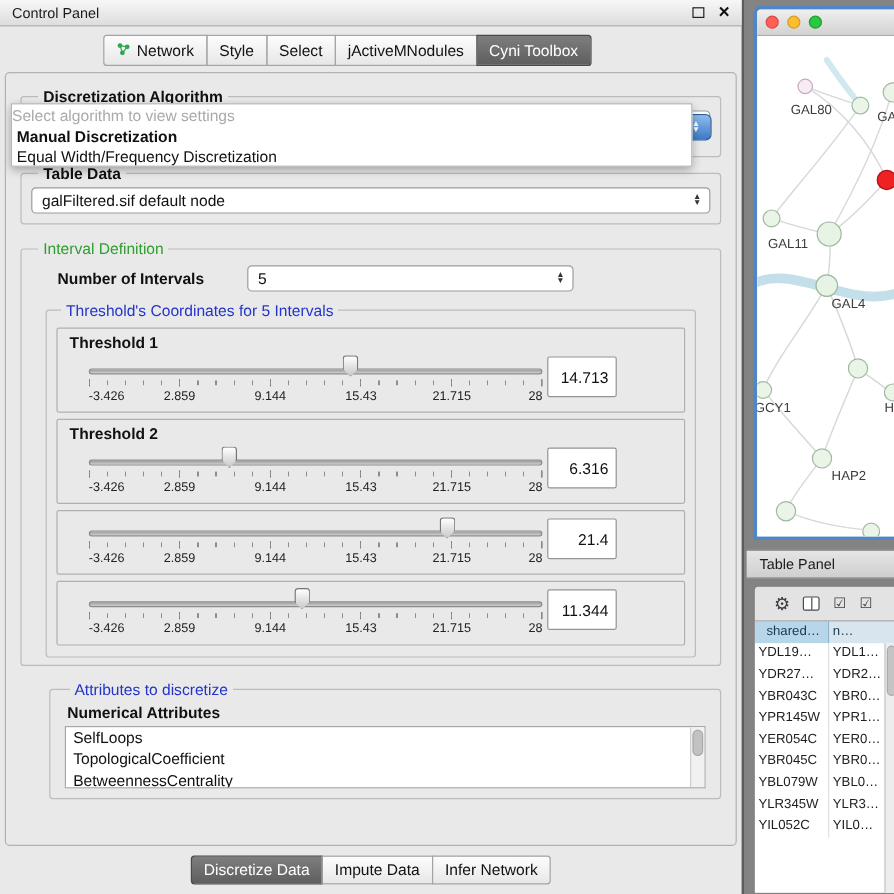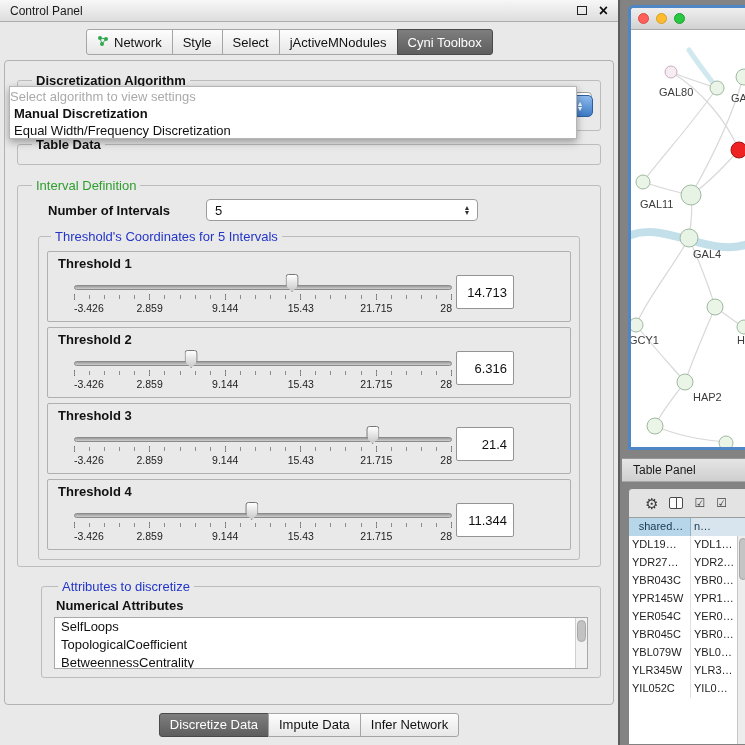--- a/index.html
+++ b/index.html
@@ -239,20 +239,27 @@
       </fieldset>
 
       <div class="algo-popup">
         <div class="popup-header">Select algorithm to view settings</div>
         <div class="popup-option bold">Manual Discretization</div>
         <div class="popup-option">Equal Width/Frequency Discretization</div>
       </div>
 
       <fieldset class="tabledata-fieldset">
         <legend class="bold">Table Data</legend>
+        <div class="combo">
+          <span class="combo-text">galFiltered.sif default node</span>
+          <div class="stepper">
+            <span>▲</span>
+            <span>▼</span>
+          </div>
+        </div>
       </fieldset>
 
       <fieldset class="interval-fieldset">
         <legend class="green">Interval Definition</legend>
 
         <div class="intervals-row">
           <span class="lbl">Number of Intervals</span>
           <div class="combo">
             <span class="combo-text">5</span>
             <div class="stepper">
@@ -301,42 +308,40 @@
                   <span class="ss3">15.43</span>
                   <span class="ss4">21.715</span>
                   <span class="ss5">28</span>
                 </div>
               </div>
               <input class="value-box" readonly="" value="6.316" style="">
             </div>
           </div>
 
           <div class="threshold-panel">
-            <div class="threshold-label">Threshold 3</div>
             <div class="slider-row">
               <div class="slider-area">
                 <div class="slider-track"></div>
                 <div class="slider-thumb" style="left: 79%;"></div>
                 <div class="slider-ticks-major"></div>
                 <div class="slider-ticks-minor"></div>
                 <div class="slider-scale">
                   <span class="ss0">-3.426</span>
                   <span class="ss1">2.859</span>
                   <span class="ss2">9.144</span>
                   <span class="ss3">15.43</span>
                   <span class="ss4">21.715</span>
                   <span class="ss5">28</span>
                 </div>
               </div>
               <input class="value-box" readonly="" value="21.4" style="">
             </div>
           </div>
 
           <div class="threshold-panel">
-            <div class="threshold-label">Threshold 4</div>
             <div class="slider-row">
               <div class="slider-area">
                 <div class="slider-track"></div>
                 <div class="slider-thumb" style="left: 47%;"></div>
                 <div class="slider-ticks-major"></div>
                 <div class="slider-ticks-minor"></div>
                 <div class="slider-scale">
                   <span class="ss0">-3.426</span>
                   <span class="ss1">2.859</span>
                   <span class="ss2">9.144</span>

